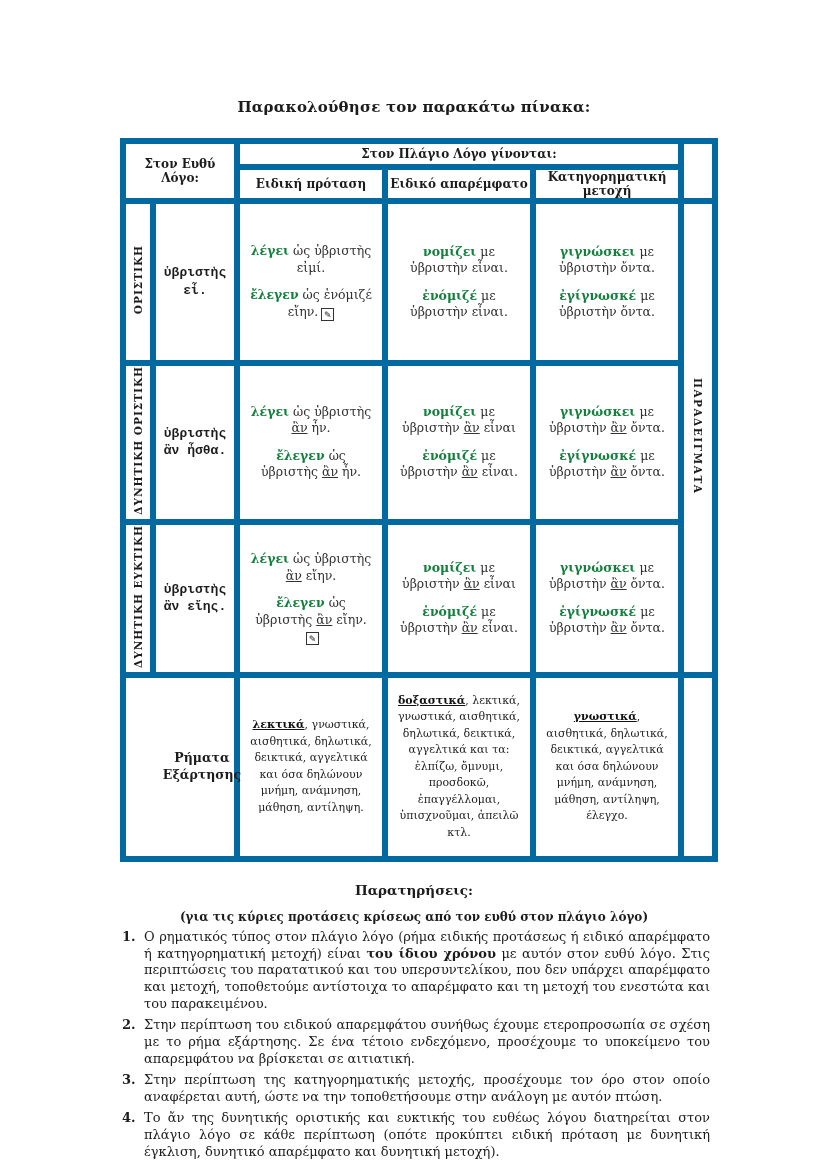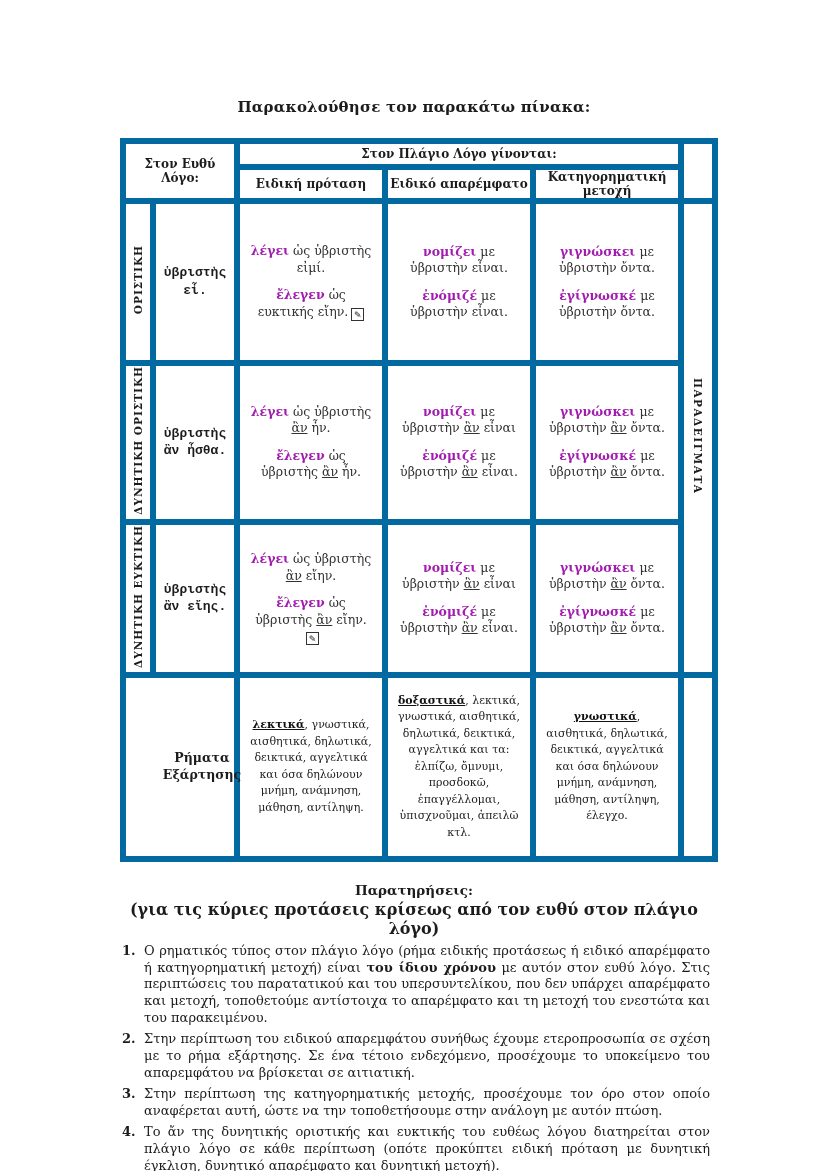--- a/index.html
+++ b/index.html
@@ -32,39 +32,39 @@
   }
   .parad-cell { padding:0; text-align:center; }
   .vtext-r {
     display:inline-block; writing-mode:vertical-rl;
     font-weight:bold; font-size:10.5px; letter-spacing:1.5px; white-space:nowrap;
   }
 
   .euthys { font-weight:bold; font-size:13px; text-align:center; line-height:1.35; padding:4px;font-family:Liberation Mono, monospace; }
 
   .ex { text-align:center; font-size:12.5px; padding:6px 10px; line-height:1.32; color:#333; }
-  .ex b { color:#a21caf;text-align:center; }
+  .ex b { color:#15803d;text-align:center; }
   .ex .line { margin:11px 0; }
   .an { text-decoration:underline; }
 
   .icon-box {
     display:inline-block; width:13px; height:13px; border:1px solid #333;
     font-size:9px; line-height:12px; text-align:center; vertical-align:-2px;
     margin-left:3px; color:#111; font-family:"DejaVu Sans","Liberation Sans",sans-serif;
   }
   .icon-box:empty { display:none; }
 
   .verbs-label { font-weight:bold; font-size:12.5px; text-align:center;padding-left:36px; }
   .verbs-label .wrap { width:80px; margin:0 auto; line-height:1.35; }
   .verbs-cell { font-size:11px; text-align:center; padding:15px 9px; line-height:1.5; color:#222; }
   .lead { font-weight:bold; text-decoration:underline; color:#111; }
 
   .notes { width:592px; margin:20px 0 0 118px; }
   .notes-heading { text-align:center; font-weight:bold; font-size:13.5px; }
-  .notes-subheading { text-align:center; font-weight:bold; font-size:16px; margin-top:2px; }
+  .notes-subheading { text-align:center; font-weight:bold; font-size:12px; margin-top:12px; }
   .note-item { display:flex; margin-top:5px; font-size:13px; line-height:1.28; }
   .note-num { flex:0 0 26px; font-weight:bold; padding-left:4px; }
   .note-text { flex:1; text-align:justify; }
   .note-text b { font-weight:bold; }
 
   .footer { margin-top:13px; text-align:center; font-family:"DejaVu Sans","Liberation Sans",sans-serif; color:#111; }
   .footer .pg { font-weight:bold; font-size:10px; }
   .footer .fline { font-weight:bold; font-size:12px; line-height:1.35; }
 </style>
 </head>
@@ -97,21 +97,21 @@
     </tr>
 
     <tr class="rex0">
       <td class="mood-cell"><div class="vtext">ΟΡΙΣΤΙΚΗ</div></td>
       <td class="euthys">
         <div>ὑβριστὴς</div>
         <div>εἶ.</div>
       </td>
       <td class="ex">
         <div class="line"><b>λέγει</b><span> ὡς ὑβριστὴς εἰμί.</span><span class="an"></span><span></span></div>
-        <div class="line"><b>ἔλεγεν</b><span> ὡς ευκτικής εἴην.</span><span class="an"></span><span></span><span class="icon-box">✎</span></div>
+        <div class="line"><b>ἔλεγεν</b><span> ὡς ἐνόμιζέ εἴην.</span><span class="an"></span><span></span><span class="icon-box">✎</span></div>
       </td>
       <td class="ex">
         <div class="line"><b>νομίζει</b><span> με ὑβριστὴν εἶναι.</span><span class="an"></span><span></span></div>
         <div class="line"><b>ἐνόμιζέ</b><span> με ὑβριστὴν εἶναι.</span><span class="an"></span><span></span></div>
       </td>
       <td class="ex">
         <div class="line"><b>γιγνώσκει</b><span> με ὑβριστὴν ὄντα.</span><span class="an"></span><span></span></div>
         <div class="line"><b>ἐγίγνωσκέ</b><span> με ὑβριστὴν ὄντα.</span><span class="an"></span><span></span></div>
       </td>
       <td rowspan="3" class="parad-cell"><div class="vtext-r">ΠΑΡΑΔΕΙΓΜΑΤΑ</div></td>

